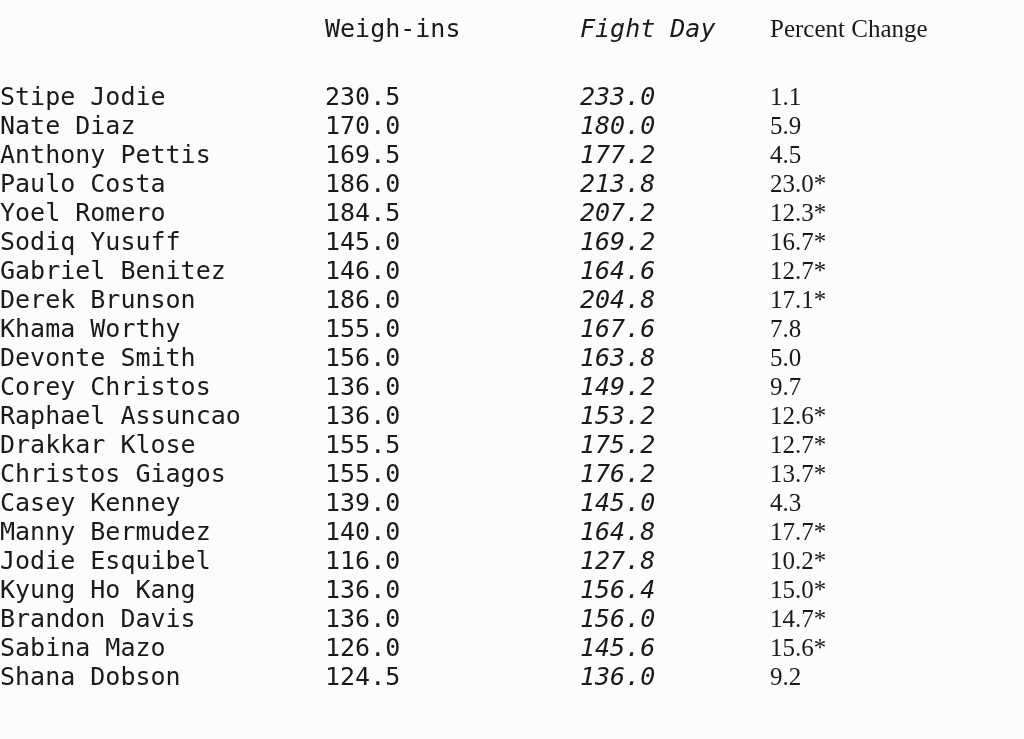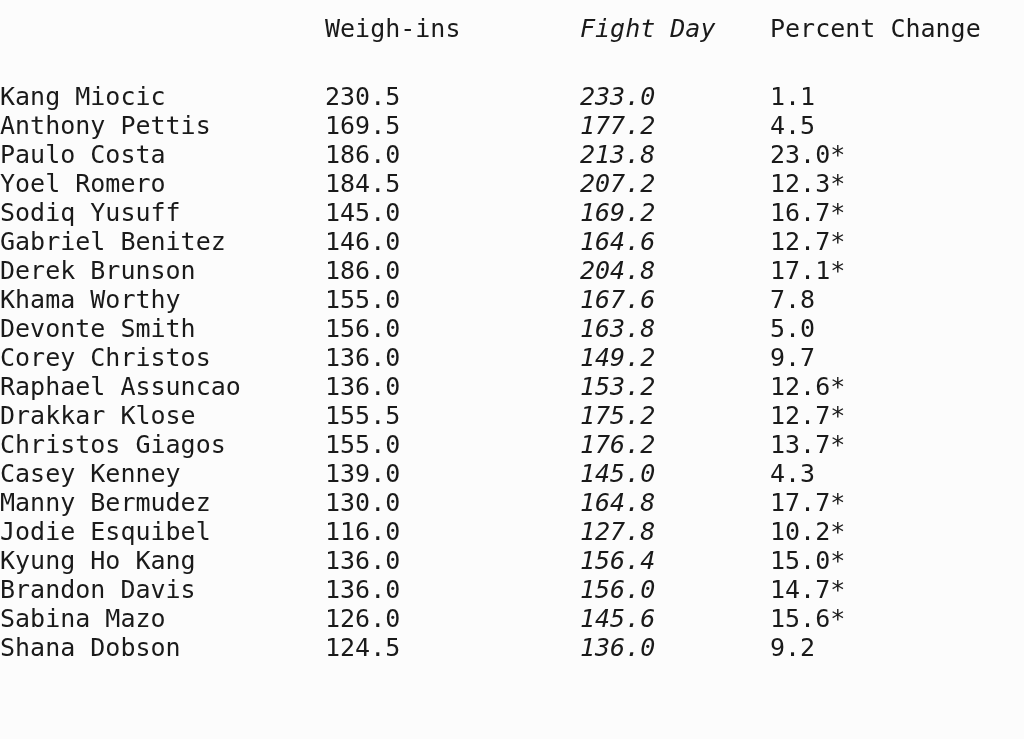--- a/index.html
+++ b/index.html
@@ -56,21 +56,21 @@
 
   table.weight-table th {
     height: 58px;
     line-height: 58px;
     vertical-align: bottom;
   }
 
   th.h-name { padding-left: 8px; }
   th.h-weigh, td.d-weigh { padding-left: 5px; }
   th.h-fight, td.d-fight { padding-left: 5px; font-style: italic; }
-  th.h-pct,   td.d-pct   { padding-left: 5px; }
+  th.h-pct,   td.d-pct   { padding-left: 5px; font-family: Liberation Serif, serif; }
 
   td.d-name { padding-left: 8px; }
 
   thead tr.header-row th {
     font-size: 25px;
     margin-top: 8px;
   }
 
   tbody tr.data-row:first-child td {
     padding-top: 0;
@@ -103,24 +103,30 @@
       </tr>
       <tr class="header-gap">
         <td></td>
         <td></td>
         <td></td>
         <td></td>
       </tr>
     </thead>
     <tbody id="table-body">
         <tr class="data-row">
-          <td class="d-name">Kang Miocic</td>
+          <td class="d-name">Stipe Jodie</td>
           <td class="d-weigh">230.5</td>
           <td class="d-fight">233.0</td>
           <td class="d-pct">1.1</td>
+        </tr>
+        <tr class="data-row">
+          <td class="d-name">Nate Diaz</td>
+          <td class="d-weigh">170.0</td>
+          <td class="d-fight">180.0</td>
+          <td class="d-pct">5.9</td>
         </tr>
         <tr class="data-row">
           <td class="d-name">Anthony Pettis</td>
           <td class="d-weigh">169.5</td>
           <td class="d-fight">177.2</td>
           <td class="d-pct">4.5</td>
         </tr>
         <tr class="data-row">
           <td class="d-name">Paulo Costa</td>
           <td class="d-weigh">186.0</td>
@@ -188,21 +194,21 @@
           <td class="d-pct">13.7*</td>
         </tr>
         <tr class="data-row">
           <td class="d-name">Casey Kenney</td>
           <td class="d-weigh">139.0</td>
           <td class="d-fight">145.0</td>
           <td class="d-pct">4.3</td>
         </tr>
         <tr class="data-row">
           <td class="d-name">Manny Bermudez</td>
-          <td class="d-weigh">130.0</td>
+          <td class="d-weigh">140.0</td>
           <td class="d-fight">164.8</td>
           <td class="d-pct">17.7*</td>
         </tr>
         <tr class="data-row">
           <td class="d-name">Jodie Esquibel</td>
           <td class="d-weigh">116.0</td>
           <td class="d-fight">127.8</td>
           <td class="d-pct">10.2*</td>
         </tr>
         <tr class="data-row">

